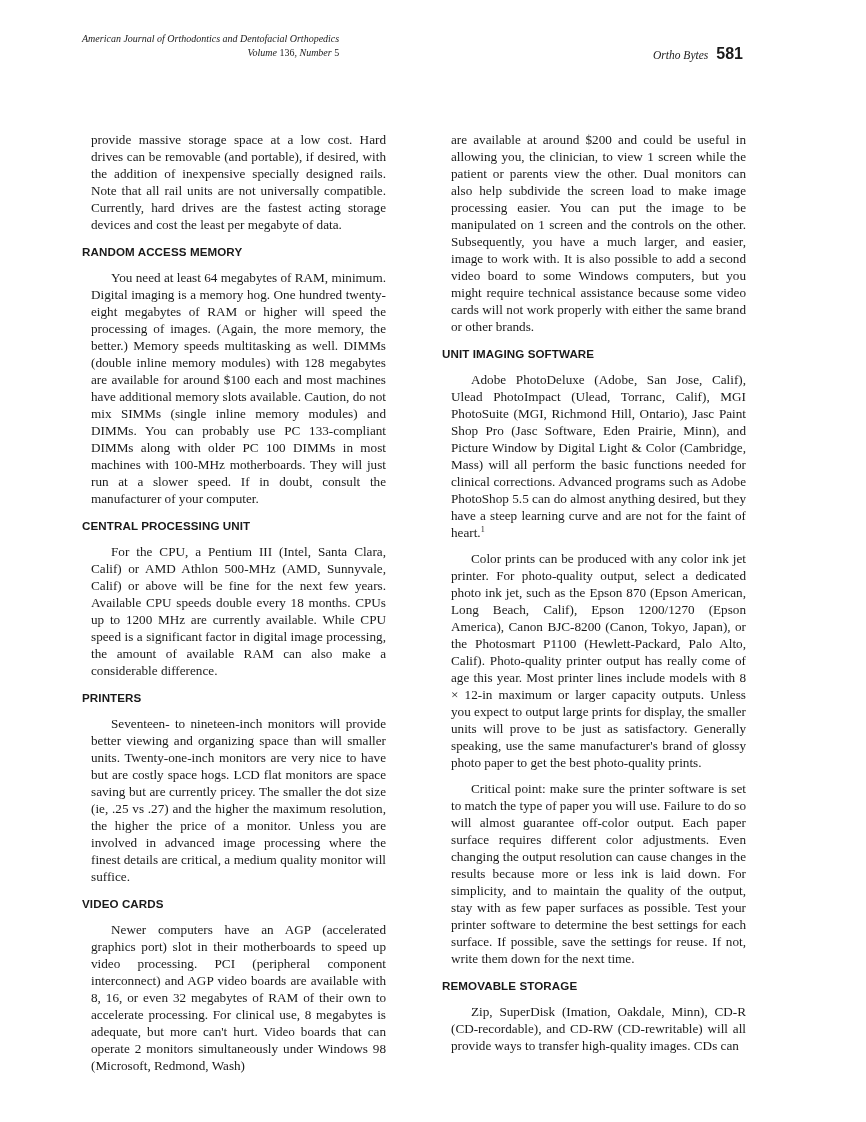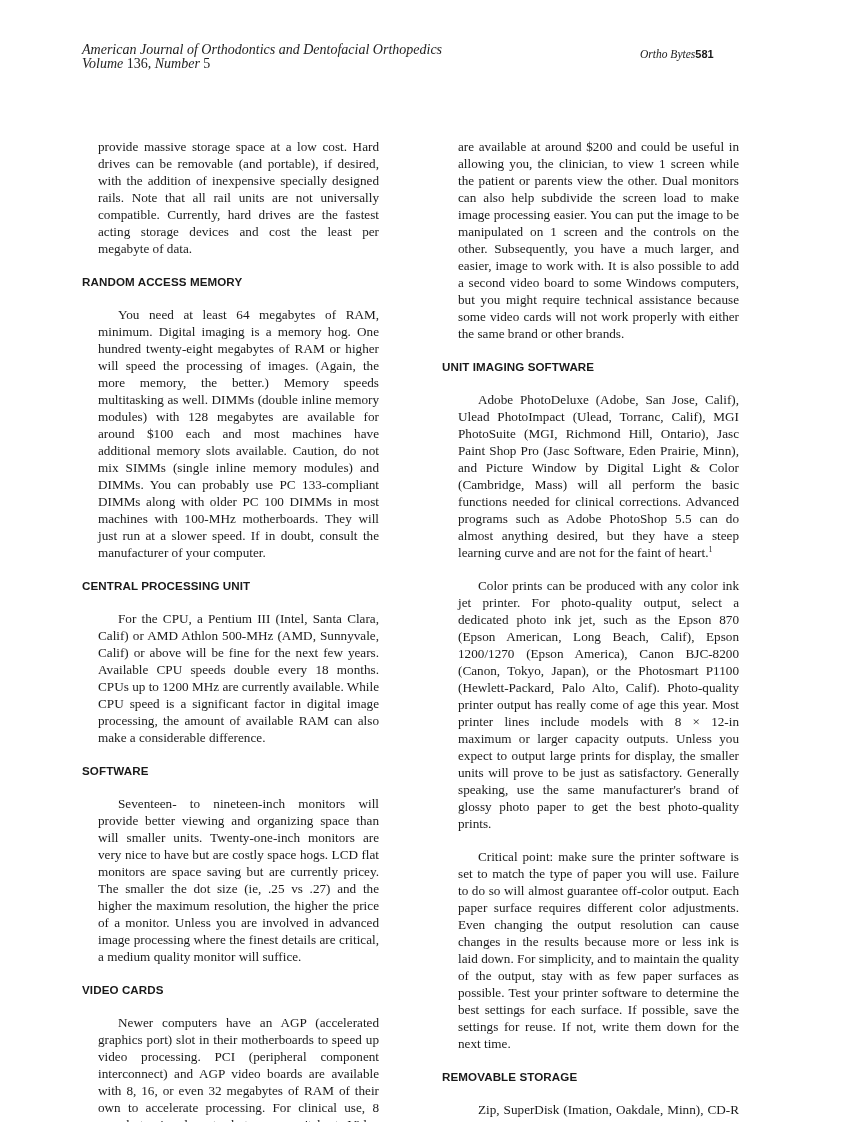--- a/index.html
+++ b/index.html
@@ -1,27 +1,27 @@
 <!DOCTYPE html>
 <html><head>
 <meta charset="utf-8">
 <style>
   html, body { margin: 0; padding: 0; background: #ffffff; }
   body { width: 866px; height: 1122px; position: relative; overflow: hidden;
          font-family: "Liberation Serif", serif; color: #1a1a1a; }
-  .header-left { position: absolute; left: 82px; top: 43px; font-style: italic;
-                 font-size: 14px; line-height: 14px; color: #222; }
+  .header-left { position: absolute; left: 82px; top: 32px; font-style: italic;
+                 font-size: 10px; line-height: 14px; color: #222; text-align: right; }
   .header-left .num { font-style: normal; }
   .header-right { position: absolute; left: 640px; top: 47px; font-size: 11.5px; line-height: 14px; }
-  .header-right .section { font-style: italic; }
-  .header-right .page { font-family: "Liberation Sans", sans-serif; font-weight: bold; font-size: 11px; }
+  .header-right .section { font-style: italic; margin-left: 13px; }
+  .header-right .page { font-family: "Liberation Sans", sans-serif; font-weight: bold; margin-left: 8px; font-size: 16px; }
   .col { position: absolute; top: 122px; width: 313px; font-size: 13.2px; line-height: 17px; text-align: justify; }
   .col.left { left: 82px; }
   .col.right { left: 442px; }
-  .col p { margin: 16px; }
+  .col p { margin: 9px; }
   .col p.indent { text-indent: 20px; }
   .col h3 { font-family: Liberation Sans, sans-serif; font-weight: bold; font-size: 11.6px;
             margin: 10px 0 3px 0; line-height: 17px; letter-spacing: 0.1px; }
   sup { font-size: 8px; line-height: 0; }
 </style>
 </head>
 <body>
 
 <div class="header-left">
   <div>American Journal of Orthodontics and Dentofacial Orthopedics</div>
@@ -30,21 +30,21 @@
 <div class="header-right">
   <span class="section">Ortho Bytes</span><span class="page">581</span>
 </div>
 
 <div class="col left">
   <p>provide massive storage space at a low cost. Hard drives can be removable (and portable), if desired, with the addition of inexpensive specially designed rails. Note that all rail units are not universally compatible. Currently, hard drives are the fastest acting storage devices and cost the least per megabyte of data.</p>
   <h3>RANDOM ACCESS MEMORY</h3>
   <p class="indent">You need at least 64 megabytes of RAM, minimum. Digital imaging is a memory hog. One hundred twenty-eight megabytes of RAM or higher will speed the processing of images. (Again, the more memory, the better.) Memory speeds multitasking as well. DIMMs (double inline memory modules) with 128 megabytes are available for around $100 each and most machines have additional memory slots available. Caution, do not mix SIMMs (single inline memory modules) and DIMMs. You can probably use PC 133-compliant DIMMs along with older PC 100 DIMMs in most machines with 100-MHz motherboards. They will just run at a slower speed. If in doubt, consult the manufacturer of your computer.</p>
   <h3>CENTRAL PROCESSING UNIT</h3>
   <p class="indent">For the CPU, a Pentium III (Intel, Santa Clara, Calif) or AMD Athlon 500-MHz (AMD, Sunnyvale, Calif) or above will be fine for the next few years. Available CPU speeds double every 18 months. CPUs up to 1200 MHz are currently available. While CPU speed is a significant factor in digital image processing, the amount of available RAM can also make a considerable difference.</p>
-  <h3>SOFTWARE</h3>
+  <h3>PRINTERS</h3>
   <p class="indent">Seventeen- to nineteen-inch monitors will provide better viewing and organizing space than will smaller units. Twenty-one-inch monitors are very nice to have but are costly space hogs. LCD flat monitors are space saving but are currently pricey. The smaller the dot size (ie, .25 vs .27) and the higher the maximum resolution, the higher the price of a monitor. Unless you are involved in advanced image processing where the finest details are critical, a medium quality monitor will suffice.</p>
   <h3>VIDEO CARDS</h3>
   <p class="indent">Newer computers have an AGP (accelerated graphics port) slot in their motherboards to speed up video processing. PCI (peripheral component interconnect) and AGP video boards are available with 8, 16, or even 32 megabytes of RAM of their own to accelerate processing. For clinical use, 8 megabytes is adequate, but more can't hurt. Video boards that can operate 2 monitors simultaneously under Windows 98 (Microsoft, Redmond, Wash)</p>
 </div>
 
 <div class="col right">
   <p>are available at around $200 and could be useful in allowing you, the clinician, to view 1 screen while the patient or parents view the other. Dual monitors can also help subdivide the screen load to make image processing easier. You can put the image to be manipulated on 1 screen and the controls on the other. Subsequently, you have a much larger, and easier, image to work with. It is also possible to add a second video board to some Windows computers, but you might require technical assistance because some video cards will not work properly with either the same brand or other brands.</p>
   <h3>UNIT IMAGING SOFTWARE</h3>
   <p class="indent"><span>Adobe PhotoDeluxe (Adobe, San Jose, Calif), Ulead PhotoImpact (Ulead, Torranc, Calif), MGI PhotoSuite (MGI, Richmond Hill, Ontario), Jasc Paint Shop Pro (Jasc Software, Eden Prairie, Minn), and Picture Window by Digital Light &amp; Color (Cambridge, Mass) will all perform the basic functions needed for clinical corrections. Advanced programs such as Adobe PhotoShop 5.5 can do almost anything desired, but they have a steep learning curve and are not for the faint of heart.</span><sup>1</sup></p>
   <p class="indent">Color prints can be produced with any color ink jet printer. For photo-quality output, select a dedicated photo ink jet, such as the Epson 870 (Epson American, Long Beach, Calif), Epson 1200/1270 (Epson America), Canon BJC-8200 (Canon, Tokyo, Japan), or the Photosmart P1100 (Hewlett-Packard, Palo Alto, Calif). Photo-quality printer output has really come of age this year. Most printer lines include models with 8 × 12-in maximum or larger capacity outputs. Unless you expect to output large prints for display, the smaller units will prove to be just as satisfactory. Generally speaking, use the same manufacturer's brand of glossy photo paper to get the best photo-quality prints.</p>

